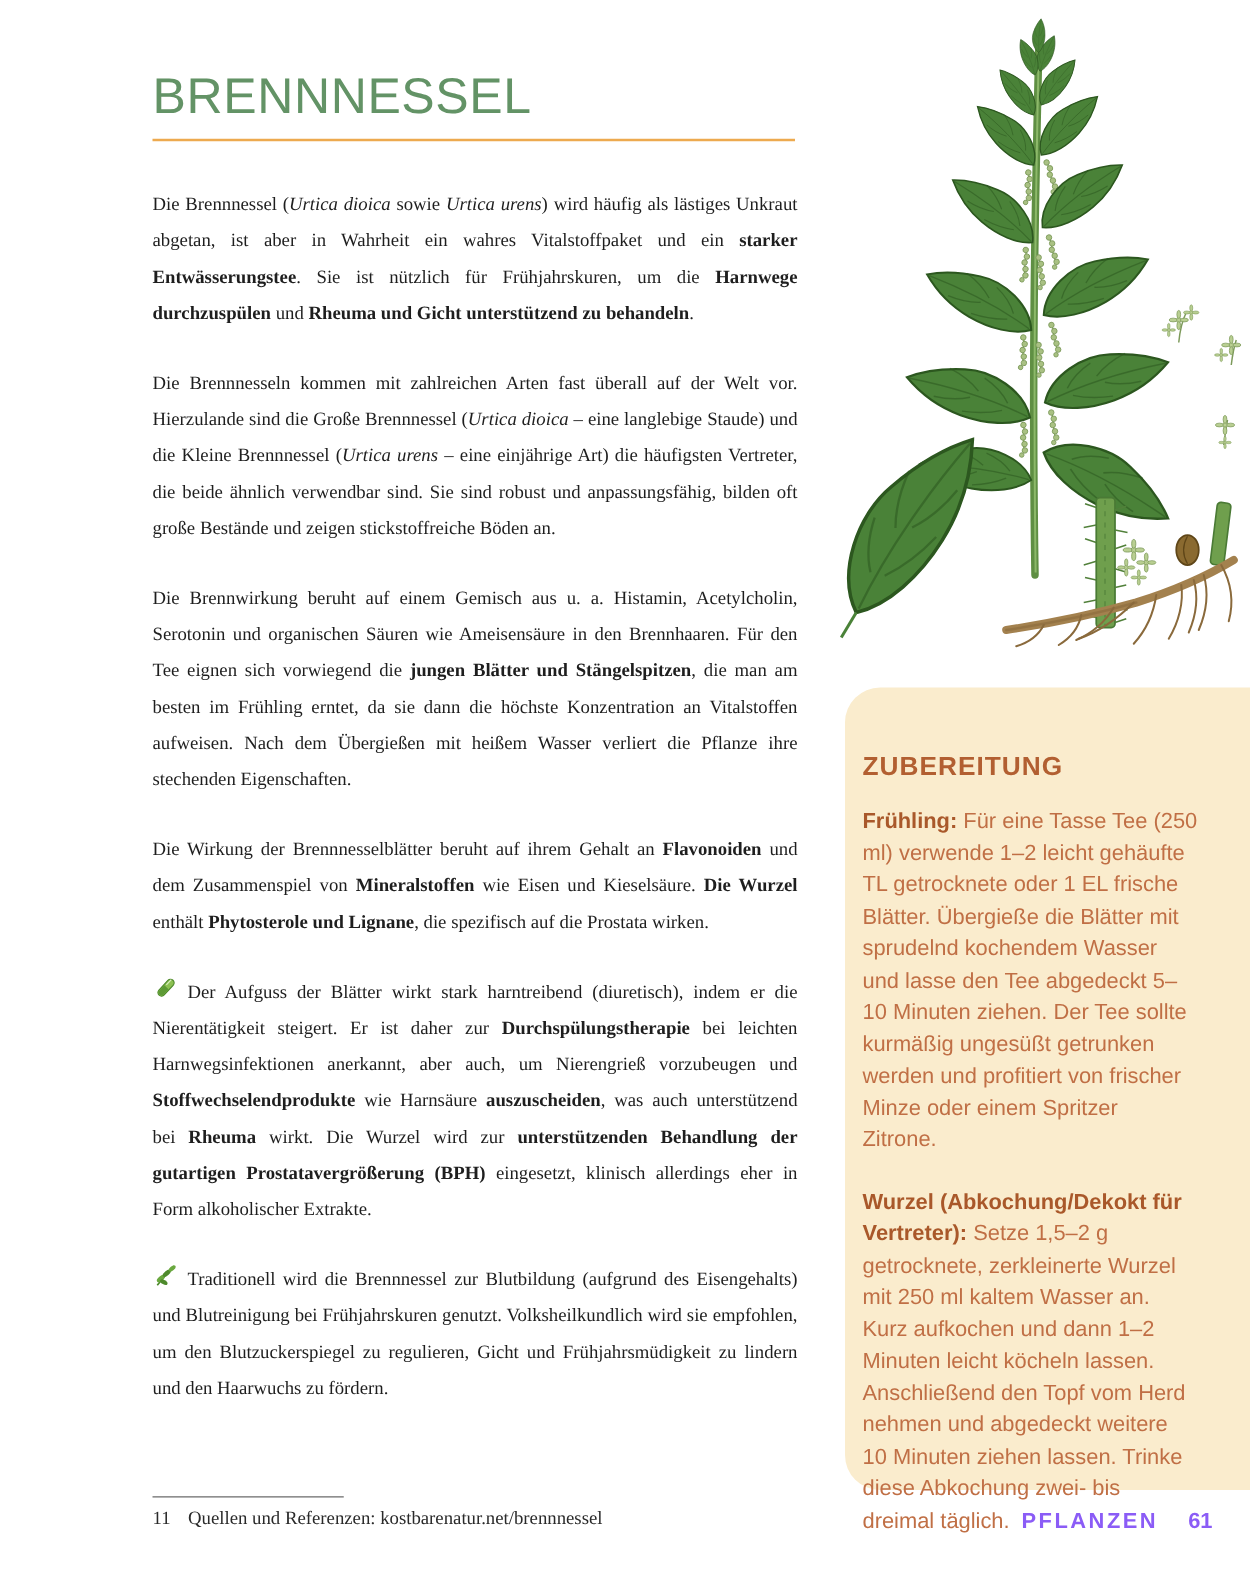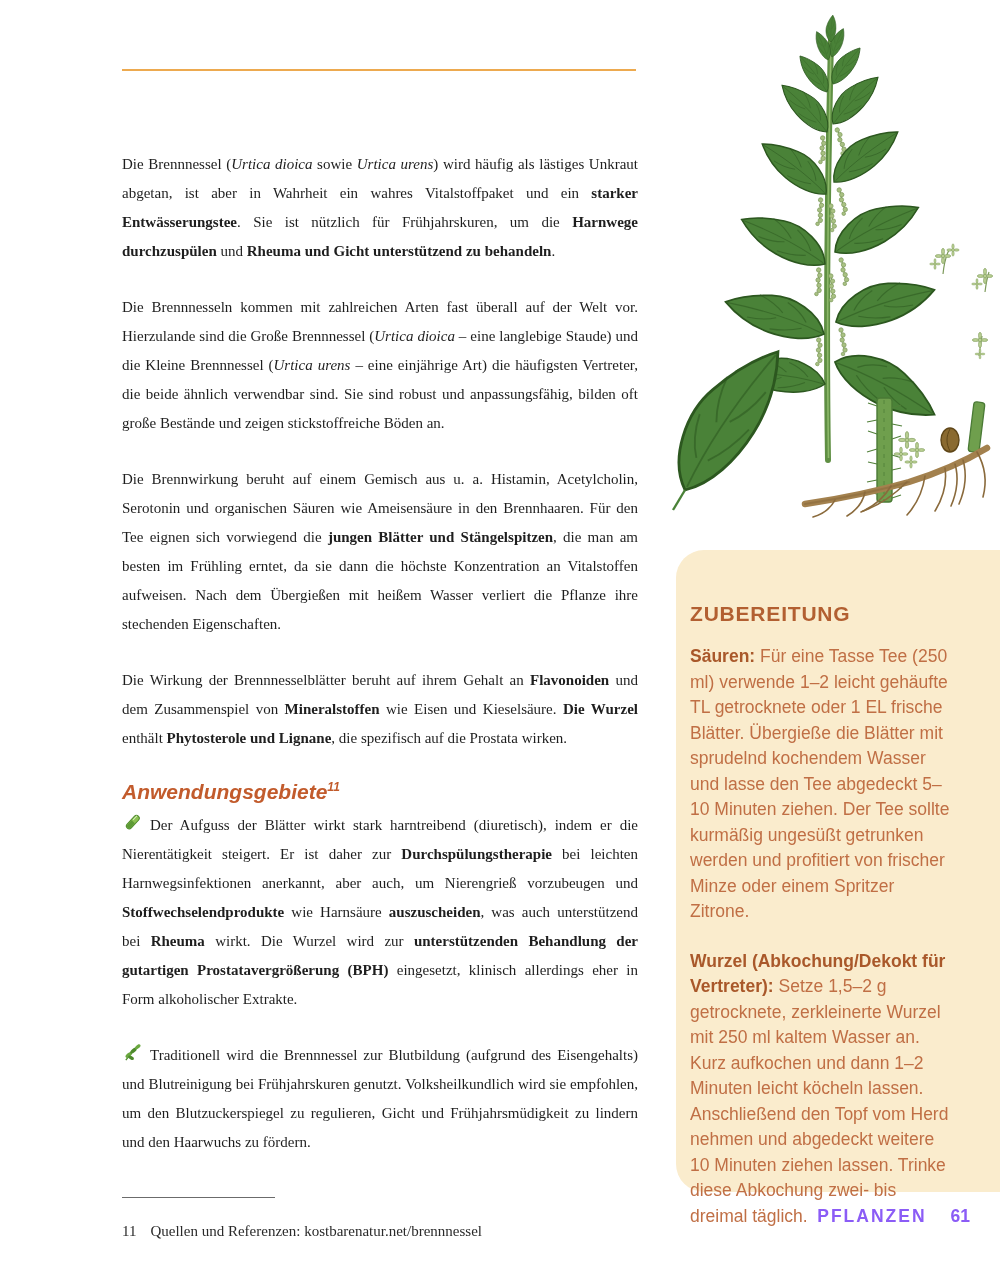--- a/index.html
+++ b/index.html
@@ -47,44 +47,42 @@
   }
   .sidebar-p .b{color:#a9582a;}
   
   .illustration{position:absolute;left:655px;top:12px;width:345px;height:510px;}
   .leaf-body{fill:#4a8238;stroke:#2c571f;stroke-width:1.5;}
   .vein{fill:none;stroke:#2c571f;stroke-width:1;opacity:.55;}
   .catkin-bead{fill:#a9c183;stroke:#7d9a5b;stroke-width:.7;}
   .floret{fill:#b9cf92;stroke:#7d9a5b;stroke-width:.6;}
   
   .footnote-rule{position:absolute;left:122px;top:1197px;width:153px;height:1px;background:#6b6b6b;}
-  .footnote{position:absolute;left:122px;top:1207px;font-size:15px;color:#2a2a2a;margin-top:16px;}
+  .footnote{position:absolute;left:122px;top:1207px;font-size:15px;color:#2a2a2a;}
   .footnote .fn-num{margin-right:14px;}
   .folio{
     position:absolute;right:30px;top:1206px;font-family:"Liberation Sans", sans-serif;
     font-weight:700;font-size:17.5px;color:#8b5cf6;letter-spacing:2px;
   }
   .folio .page-num{margin-left:24px;letter-spacing:0;}
 </style>
 </head>
 <body>
 
 <header class="header">
+  <h1 class="title">BRENNNESSEL</h1>
   <hr class="accent-rule">
 </header>
 
 <main class="text-col">
   <p class="body-p"><span>Die Brennnessel (</span><span class="i">Urtica dioica</span><span> sowie </span><span class="i">Urtica urens</span><span>) wird häufig als lästiges Unkraut abgetan, ist aber in Wahrheit ein wahres Vitalstoffpaket und ein </span><span class="b">starker Entwässerungstee</span><span>. Sie ist nützlich für Frühjahrskuren, um die </span><span class="b">Harnwege durchzuspülen</span><span> und </span><span class="b">Rheuma und Gicht unterstützend zu behandeln</span><span>.</span></p>
   <p class="body-p"><span>Die Brennnesseln kommen mit zahlreichen Arten fast überall auf der Welt vor. Hierzulande sind die Große Brennnessel (</span><span class="i">Urtica dioica</span><span> – eine langlebige Staude) und die Kleine Brennnessel (</span><span class="i">Urtica urens</span><span> – eine einjährige Art) die häufigsten Vertreter, die beide ähnlich verwendbar sind. Sie sind robust und anpassungsfähig, bilden oft große Bestände und zeigen stickstoffreiche Böden an.</span></p>
   <p class="body-p"><span>Die Brennwirkung beruht auf einem Gemisch aus u. a. Histamin, Acetylcholin, Serotonin und organischen Säuren wie Ameisensäure in den Brennhaaren. Für den Tee eignen sich vorwiegend die </span><span class="b">jungen Blätter und Stängelspitzen</span><span>, die man am besten im Frühling erntet, da sie dann die höchste Konzentration an Vitalstoffen aufweisen. Nach dem Übergießen mit heißem Wasser verliert die Pflanze ihre stechenden Eigenschaften.</span></p>
   <p class="body-p"><span>Die Wirkung der Brennnesselblätter beruht auf ihrem Gehalt an </span><span class="b">Flavonoiden</span><span> und dem Zusammenspiel von </span><span class="b">Mineralstoffen</span><span> wie Eisen und Kieselsäure. </span><span class="b">Die Wurzel</span><span> enthält </span><span class="b">Phytosterole und Lignane</span><span>, die spezifisch auf die Prostata wirken.</span></p>
 
-  <h3 class="section-heading">
-    <span>Anwendungsgebiete</span><sup>11</sup>
-  </h3>
 
   <p class="body-p">
     <span class="inline-icon">
       <svg viewBox="0 0 22 22" width="21" height="21" aria-hidden="true">
         <g transform="rotate(43 11 11)">
           <rect x="8" y="2" width="6" height="17" rx="3" fill="#8cc152" stroke="#4e8a2c" stroke-width="1"></rect>
           <path d="M8.6 10 h4.8 v6 a2.4 2.4 0 0 1 -4.8 0 Z" fill="#5d9a35"></path>
           <line x1="9.6" y1="2.6" x2="9.6" y2="8.6" stroke="#d9efc2" stroke-width="1"></line>
         </g>
       </svg>
@@ -238,21 +236,21 @@
         <path d="M210 480 C208 490 202 498 192 504"></path>
         <path d="M300 452 C304 466 302 480 296 494"></path>
       </g>
     </g>
   </svg>
   
 </figure>
 
 <aside class="sidebar">
   <h4 class="sidebar-heading">ZUBEREITUNG</h4>
-  <p class="sidebar-p"><span class="b">Säuren:</span><span> Für eine Tasse Tee (250 ml) verwende 1–2 leicht gehäufte TL getrocknete oder 1 EL frische Blätter. Übergieße die Blätter mit sprudelnd kochendem Wasser und lasse den Tee abgedeckt 5–10 Minuten ziehen. Der Tee sollte kurmäßig ungesüßt getrunken werden und profitiert von frischer Minze oder einem Spritzer Zitrone.</span></p>
+  <p class="sidebar-p"><span class="b">Frühling:</span><span> Für eine Tasse Tee (250 ml) verwende 1–2 leicht gehäufte TL getrocknete oder 1 EL frische Blätter. Übergieße die Blätter mit sprudelnd kochendem Wasser und lasse den Tee abgedeckt 5–10 Minuten ziehen. Der Tee sollte kurmäßig ungesüßt getrunken werden und profitiert von frischer Minze oder einem Spritzer Zitrone.</span></p>
   <p class="sidebar-p"><span class="b">Wurzel (Abkochung/Dekokt für Vertreter):</span><span> Setze 1,5–2 g getrocknete, zerkleinerte Wurzel mit 250 ml kaltem Wasser an. Kurz aufkochen und dann 1–2 Minuten leicht köcheln lassen. Anschließend den Topf vom Herd nehmen und abgedeckt weitere 10 Minuten ziehen lassen. Trinke diese Abkochung zwei- bis dreimal täglich.</span></p>
 </aside>
 
 <div class="footnote-rule"></div>
 <div class="footnote">
   <span class="fn-num">11</span><span>Quellen und Referenzen: kostbarenatur.net/brennnessel</span>
 </div>
 <div class="folio">
   <span>PFLANZEN</span><span class="page-num">61</span>
 </div>

